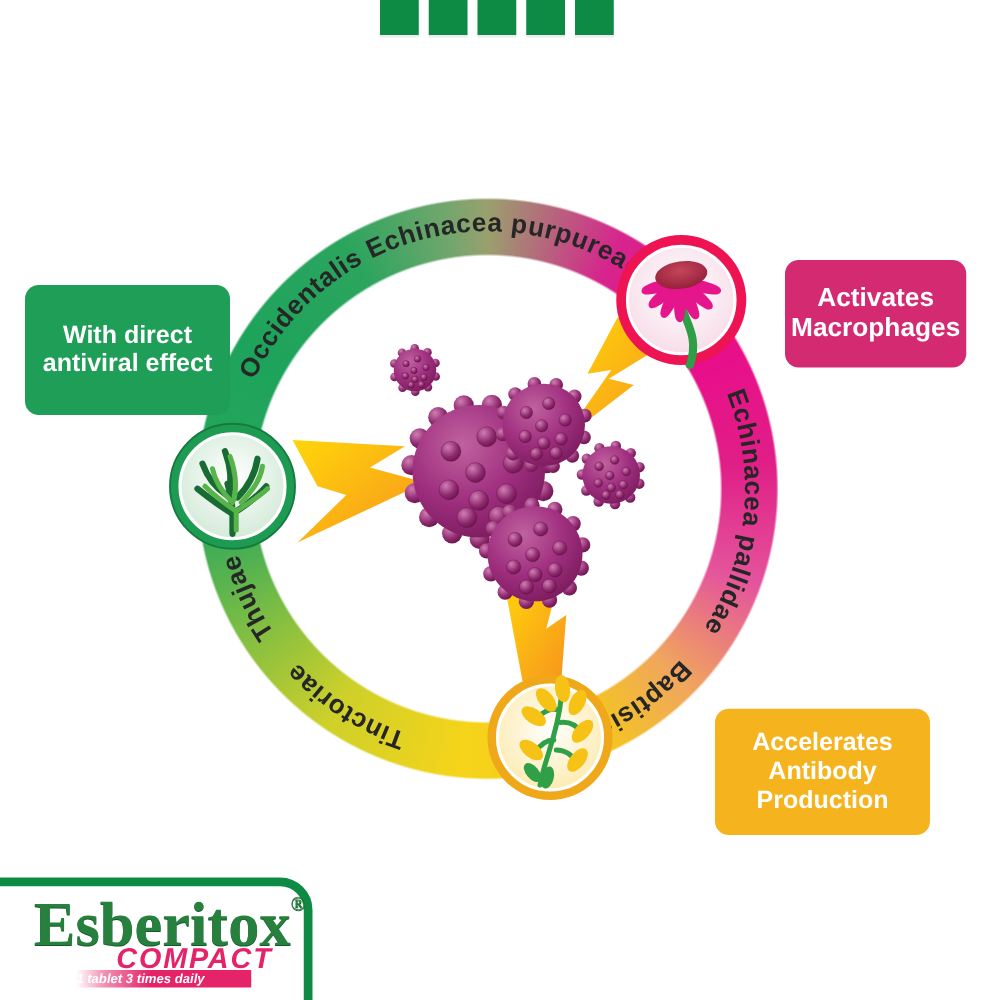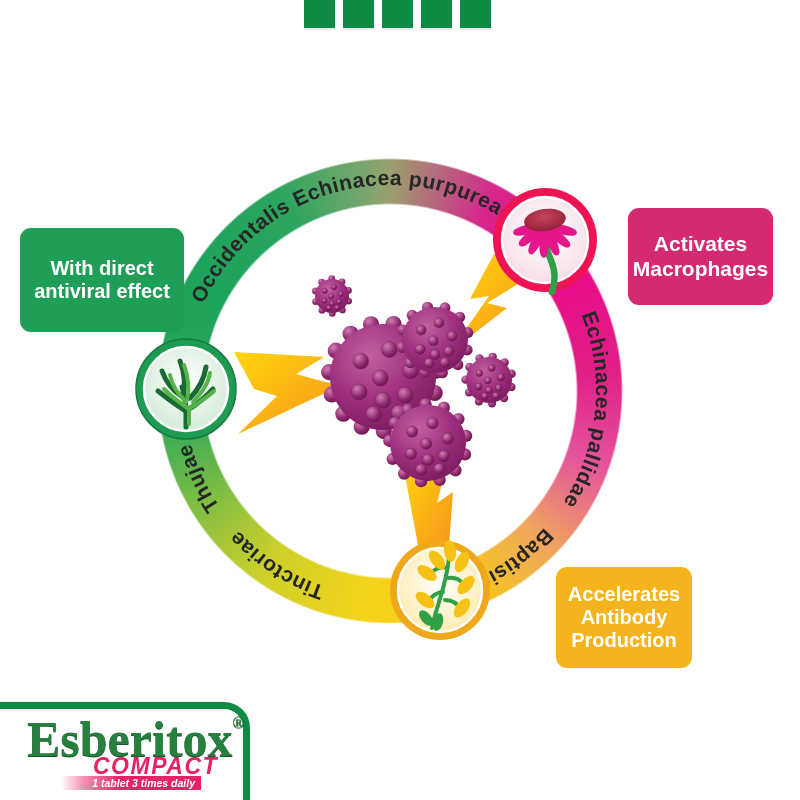--- a/index.html
+++ b/index.html
@@ -21,35 +21,35 @@
             mask:radial-gradient(circle,transparent 0,transparent 186px,#000 188px,#000 231px,transparent 233px);}
 
   #diagram{position:absolute;left:0;top:0;z-index:2;}
   .ring-label{font:700 21px "Liberation Sans",sans-serif;fill:var(--ring_text,#262626);letter-spacing:.5px;}
 
   
   .callout{position:absolute;z-index:3;border-radius:11px;color:#fff;
            font-weight:700;text-align:center;display:flex;align-items:center;justify-content:center;
            line-height:1.16;}
   #callout-antiviral {left:20px; top:228px;width:164px;height:104px;background:var(--callout_green,#1e9e57);font-size:20px;}
-  #callout-macrophages{left:628px;top:208px;width:145px;height:97px; background:var(--callout_pink,#d32a72); font-size:21px;}
-  #callout-antibody  {left:556px;top:567px;width:136px;height:101px;background:var(--callout_yellow,#f5b41e);font-size:20px;}
+  #callout-macrophages{left:628px;top:208px;width:145px;height:86px; background:var(--callout_pink,#d32a72); font-size:21px;}
+  #callout-antibody  {left:572px;top:567px;width:172px;height:101px;background:var(--callout_yellow,#f5b41e);font-size:20px;}
 
   
   #logo{position:absolute;left:-26px;top:702px;width:262px;height:130px;z-index:4;
         background:#fff;border:7px solid var(--brand_green,#0f8a46);border-radius:26px;}
   #brand{position:absolute;left:46px;top:1px;font-family:"Liberation Serif",serif;font-weight:700;
          font-size:50px;color:var(--logo_green,#27803d);text-shadow:0 1px 0 #14592b;white-space:nowrap;}
   #brand sup{font-size:16px;vertical-align:28px;}
   #variant{position:absolute;left:112px;top:44px;font-style:italic;font-weight:700;font-size:23px;
            letter-spacing:1.5px;color:var(--compact_pink,#e52369);white-space:nowrap;}
   #tagline{position:absolute;left:80px;top:67px;width:140px;height:14px;
            background:linear-gradient(to right,rgba(229,35,102,0) 0%,rgba(229,35,102,.5) 16%,#e52369 42%);
            color:#fff;font-style:italic;font-weight:700;font-size:10.5px;line-height:14px;
-           text-align:right;padding-right:6px;box-sizing:border-box;white-space:nowrap;}
+           padding-right:6px;box-sizing:border-box;white-space:nowrap;}
 </style>
 </head>
 <body>
 
 <div id="stage">
 
   <div id="squares">
       <span></span>
       <span></span>
       <span></span>

